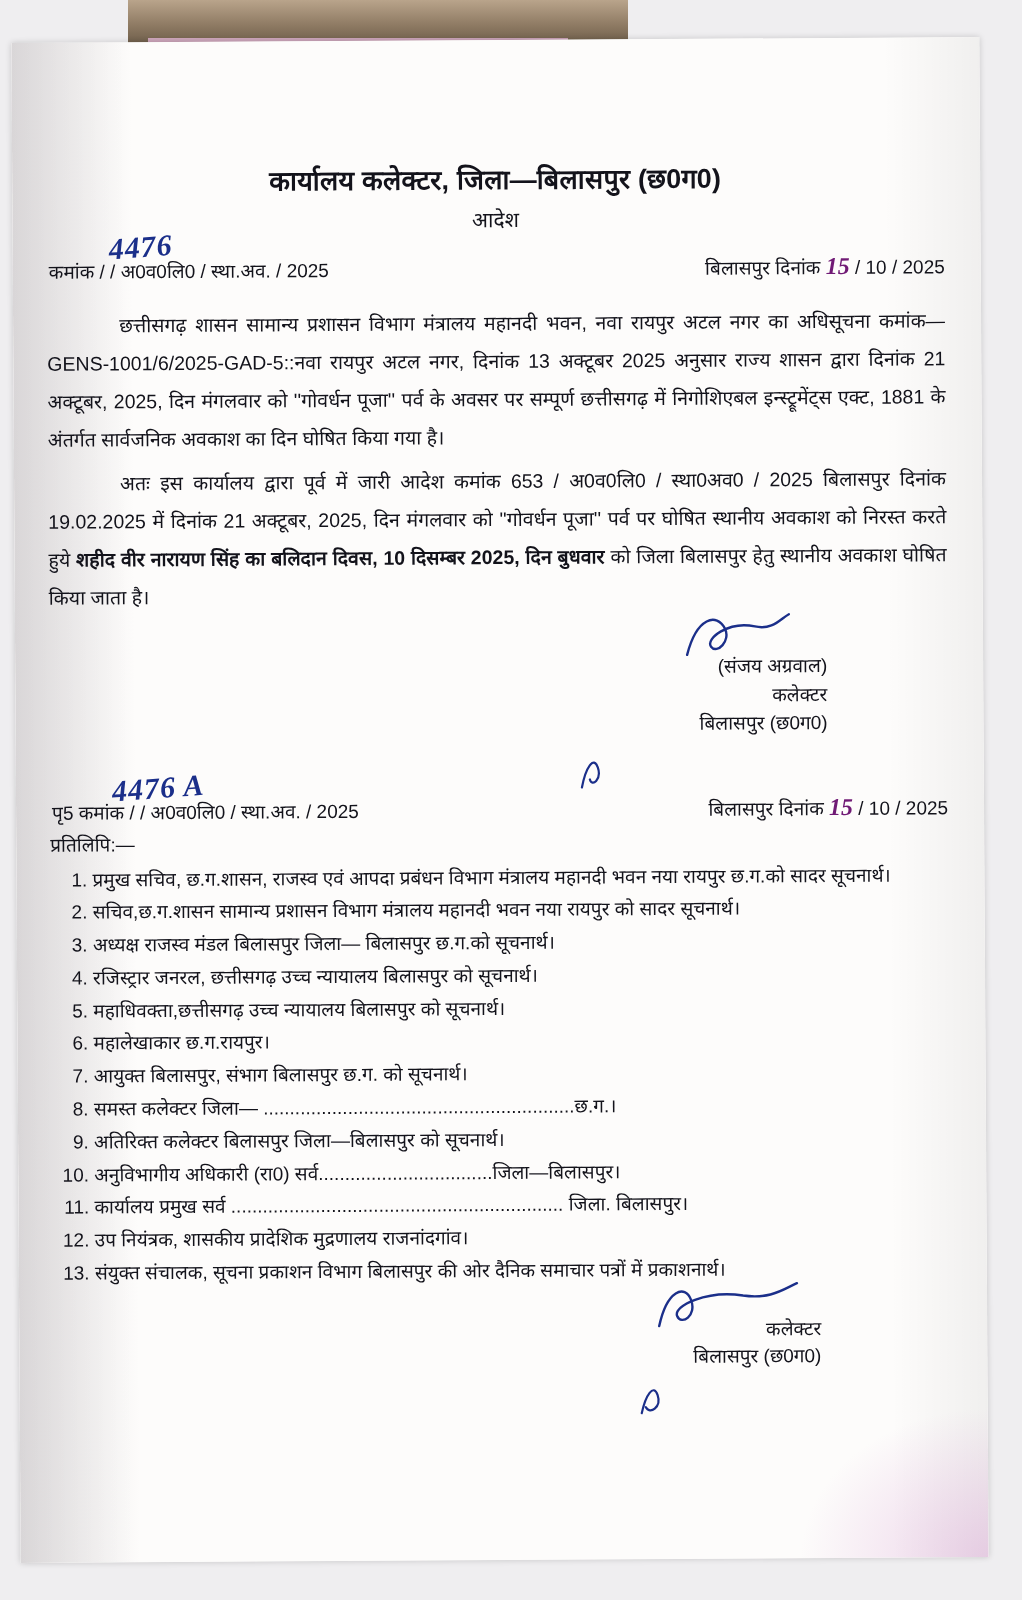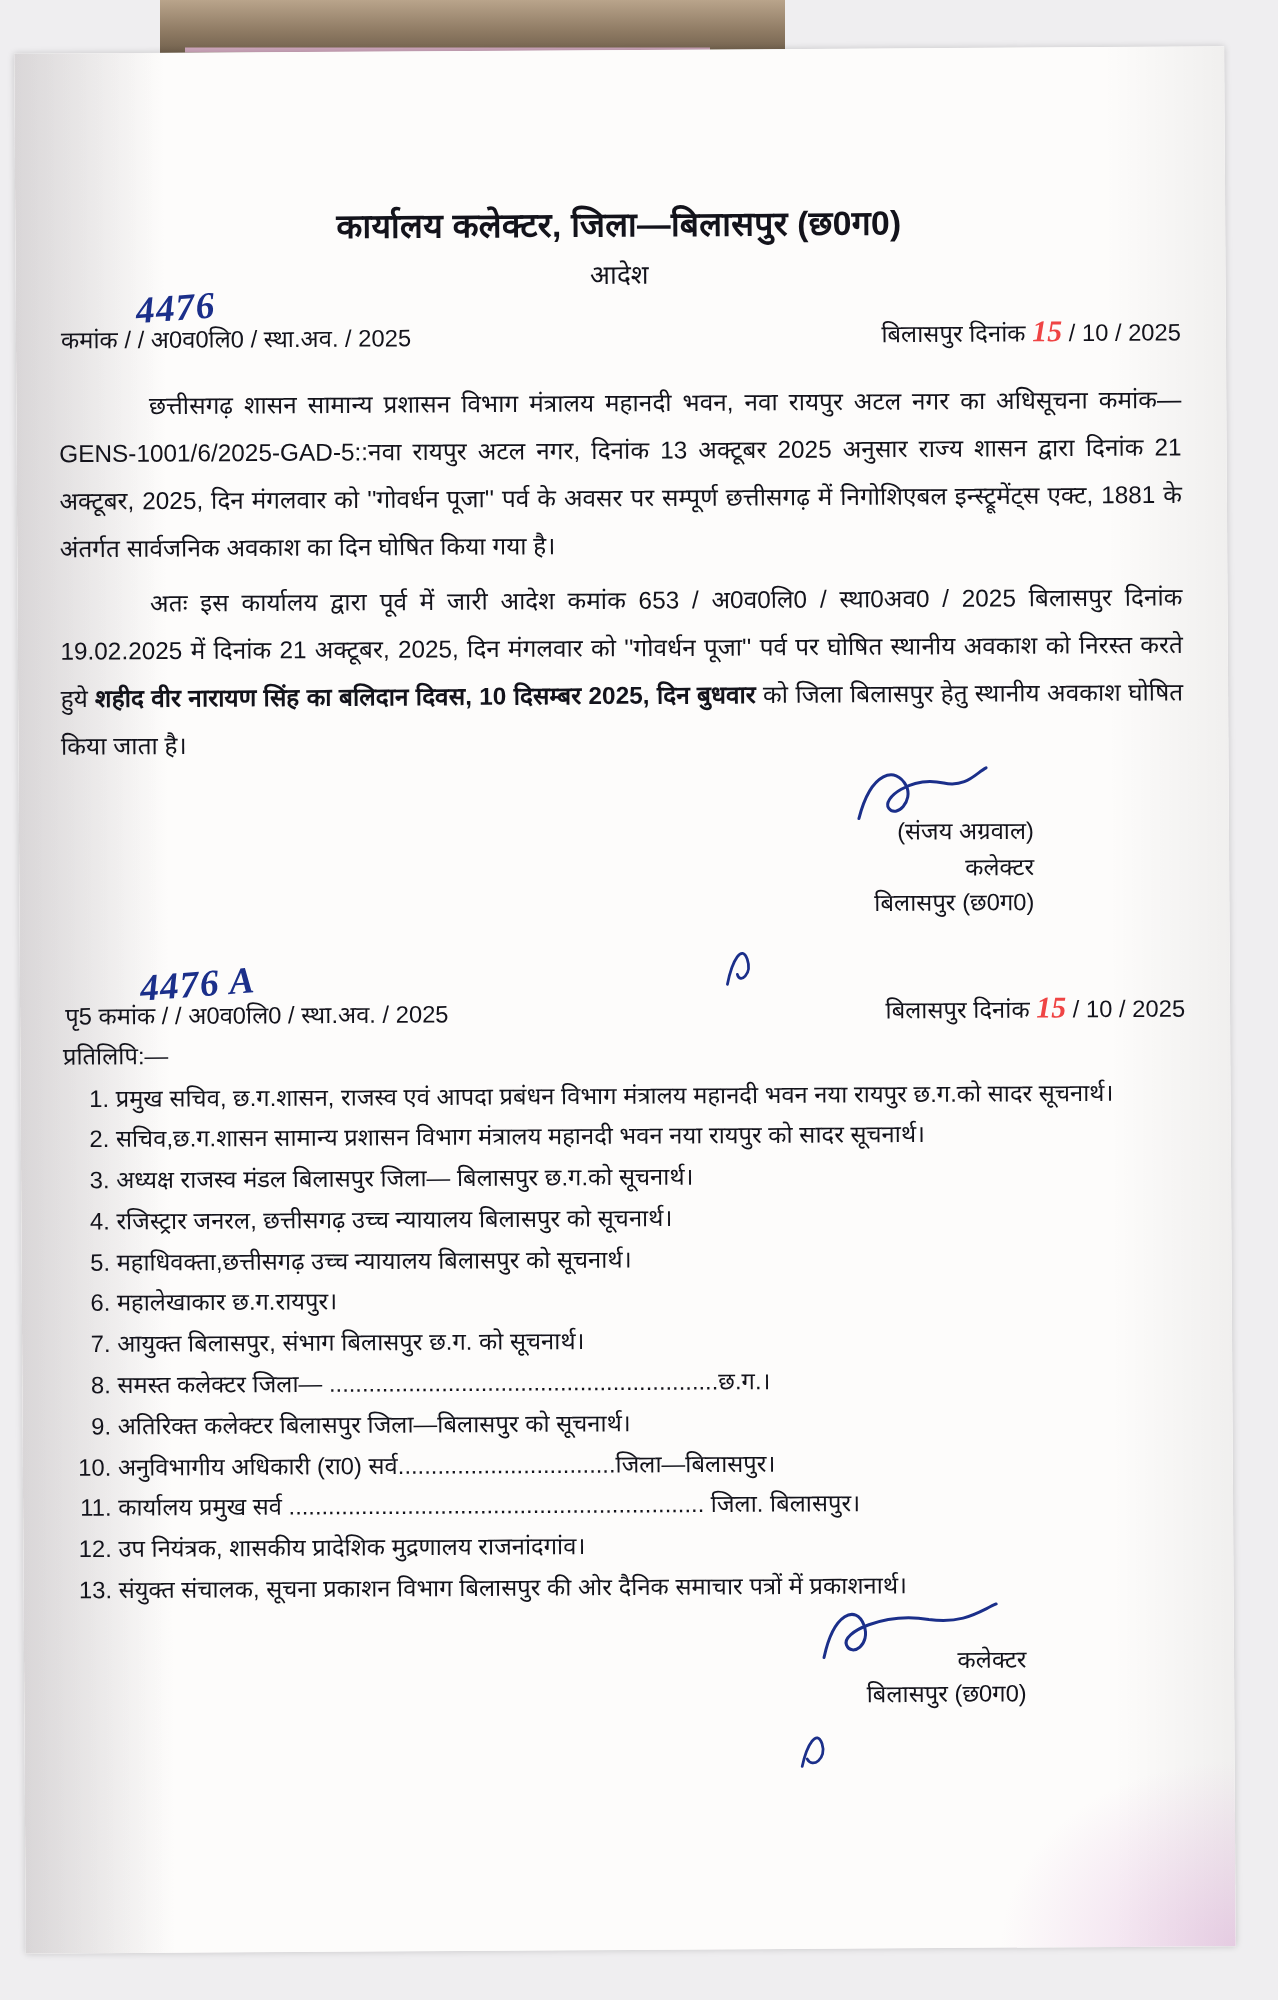--- a/index.html
+++ b/index.html
@@ -89,21 +89,21 @@
     font-style:italic;
     font-weight:700;
     letter-spacing:1px;
   }
   .hw-num{
     position:absolute;
     left:62px; top:-28px;
     transform:rotate(-4deg);
   }
   .hw-date{
-    color:#ef4444;
+    color:#701a75;
     font-family:"Liberation Serif", serif;
     font-style:italic;
     font-weight:700;
     font-size:24px;
   }
 
   .body-text{
     margin-top:22px;
     font-size:19.5px;
     line-height:1.95;

